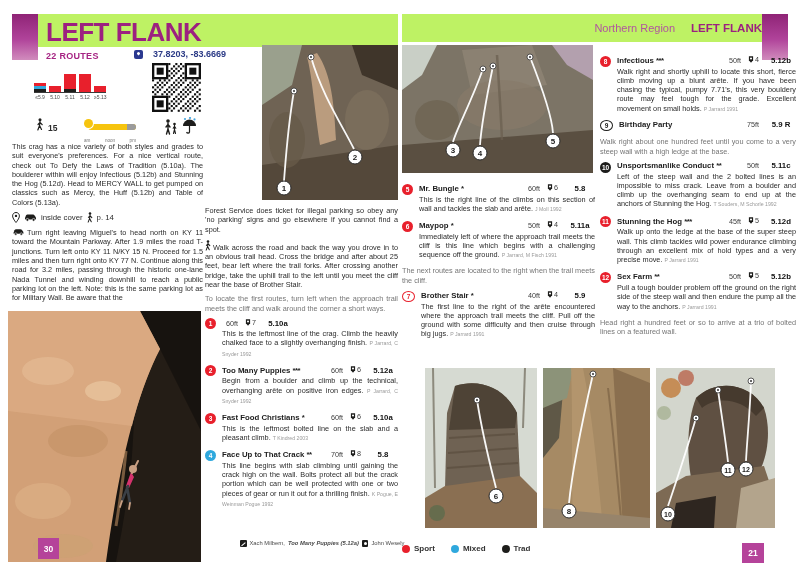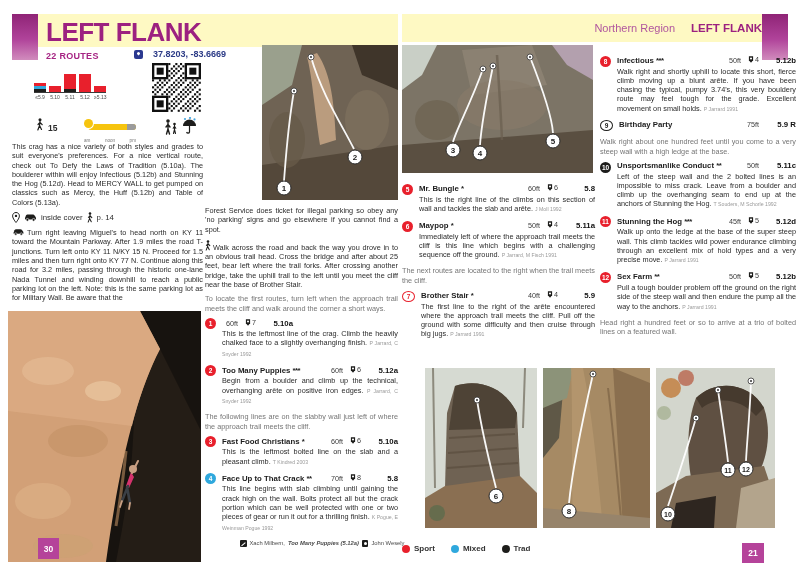--- a/index.html
+++ b/index.html
@@ -1,20 +1,20 @@
 <!DOCTYPE html>
 <html><head>
 <meta charset="utf-8">
 <style>
   html,body{margin:0;padding:0;background:#ffffff;}
   .sheet{position:relative;width:800px;height:575px;background:#fff;overflow:hidden;
          font-family:"Liberation Sans",sans-serif;color:#2b2b2b;}
   .abs{position:absolute;}
   
-  .band{background:#fef9c3;}
+  .band{background:#bef264;}
   .gradblock{background:linear-gradient(180deg,#8f2476 0%,#b0439a 55%,#d18cbd 100%);}
   .lp-title{font-size:26px;font-weight:bold;color:#9c2180;letter-spacing:-0.5px;}
   .routes-count{font-size:9px;font-weight:bold;color:#a62483;letter-spacing:0.3px;}
   .gps{font-size:9px;font-weight:bold;color:#2b3a86;display:flex;align-items:center;gap:10px;}
   .gps-ico{width:9px;height:9px;background:#2b3990;border-radius:2px;position:relative;}
   .gps-ico:after{content:"";position:absolute;left:3px;top:2px;width:3px;height:3px;border-radius:50% 50% 50% 0;background:#fff;transform:rotate(-45deg);}
   .rp-head{display:flex;align-items:center;justify-content:flex-end;height:28px;padding-right:8px;gap:16px;}
   .rp-region{font-size:11px;color:#b0569e;}
   .rp-title{font-size:11.5px;font-weight:bold;color:#9c2180;}
   
@@ -45,21 +45,21 @@
   .trad{background:#1d1d1b;}
   .sport-o{background:#fff;border:1.2px solid #e8202c;color:#e8202c;width:9px;height:9px;line-height:9px;}
   .trad-o{background:#fff;border:1.2px solid #1d1d1b;color:#1d1d1b;width:9px;height:9px;line-height:9px;}
   .rb{flex:1;}
   .rh{display:flex;align-items:baseline;}
   .rn{flex:1;font-size:7.8px;font-weight:bold;color:#1c1c1c;padding-right:4px;line-height:9.5px;}
   .st{letter-spacing:-0.5px;}
   .rl{font-size:7.2px;color:#3c3c3c;margin-left:4px;white-space:nowrap;}
   .rbt{font-size:7.2px;color:#3c3c3c;margin-left:7px;white-space:nowrap;display:inline-flex;align-items:center;gap:1px;}
   .bolt-icon{width:6px;height:7px;fill:#1d1d1b;}
-  .rg{font-size:7.8px;font-weight:bold;color:#111;min-width:30px;text-align:right;margin-left:7px;white-space:nowrap;}
+  .rg{font-size:7.8px;font-weight:bold;color:#111;min-width:30px;text-align:center;margin-left:7px;white-space:nowrap;}
   .rd{font-size:7.3px;line-height:9.3px;text-align:justify;color:#2b2b2b;margin-top:1px;}
   .fa{font-size:5.2px;color:#9a9a9a;}
   
   .photo{display:block;}
   .pagebox{background:#b5439a;color:#fff;font-size:8.5px;font-weight:bold;display:flex;align-items:center;justify-content:center;}
   
   .caption{display:flex;align-items:center;gap:3px;font-size:5.8px;color:#4a4a4a;}
   .cap-ico{width:6.5px;height:6.5px;background:#1d1d1b;display:inline-block;position:relative;border-radius:1px;}
   .cap-ico.cam:after{content:"";position:absolute;left:1.8px;top:1.8px;width:3px;height:3px;border-radius:50%;background:#fff;}
   .cap-ico.climber:after{content:"";position:absolute;left:1px;top:3.5px;width:4.5px;height:1px;background:#fff;transform:rotate(-40deg);}
@@ -413,21 +413,20 @@
                 <circle cx="4" cy="3.6" r="1.5" fill="#fff"></circle>
               </svg>
               <span>6</span>
             </span>
           <span class="rg">5.12a</span>
         </div>
         <div class="rd"><span>Begin from a boulder and climb up the technical, overhanging arête on positive iron edges.</span> <span class="fa">P Jarrard, C Snyder 1992</span></div>
       </div>
     </div>
 
-    <div class="note">The following lines are on the slabby wall just left of where the approach trail meets the cliff.</div>
 
     <div class="route">
       <span class="cnum sport">3</span>
       <div class="rb">
         <div class="rh">
           <span class="rn"><span>Fast Food Christians</span> <span class="st">*</span></span>
           <span class="rl">60ft</span>
           <span class="rbt">
               <svg class="bolt-icon" viewBox="0 0 8 10">
                 <path d="M1 0.5 L7 0.5 L7 6 L4 9.5 L1 6 Z"></path>
@@ -577,21 +576,21 @@
           <span class="rl">50ft</span>
           <span class="rbt">
               <svg class="bolt-icon" viewBox="0 0 8 10">
                 <path d="M1 0.5 L7 0.5 L7 6 L4 9.5 L1 6 Z"></path>
                 <circle cx="4" cy="3.6" r="1.5" fill="#fff"></circle>
               </svg>
               <span>4</span>
             </span>
           <span class="rg">5.12b</span>
         </div>
-        <div class="rd"><span>Walk right and shortly uphill to locate this short, fierce climb moving up a blunt arête. If you have been chasing the typical, pumpy 3.74's, this very bouldery route may feel tough for the grade. Excellent movement on small holds.</span> <span class="fa">P Jarrard 1991</span></div>
+        <div class="rd"><span>Walk right and shortly uphill to locate this short, fierce climb moving up a blunt arête. If you have been chasing the typical, pumpy 7.71's, this very bouldery route may feel tough for the grade. Excellent movement on small holds.</span> <span class="fa">P Jarrard 1991</span></div>
       </div>
     </div>
 
     <div class="route">
       <span class="cnum trad-o">9</span>
       <div class="rb">
         <div class="rh">
           <span class="rn"><span>Birthday Party</span></span>
           <span class="rl">75ft</span>
           <span class="rg">5.9 R</span>

